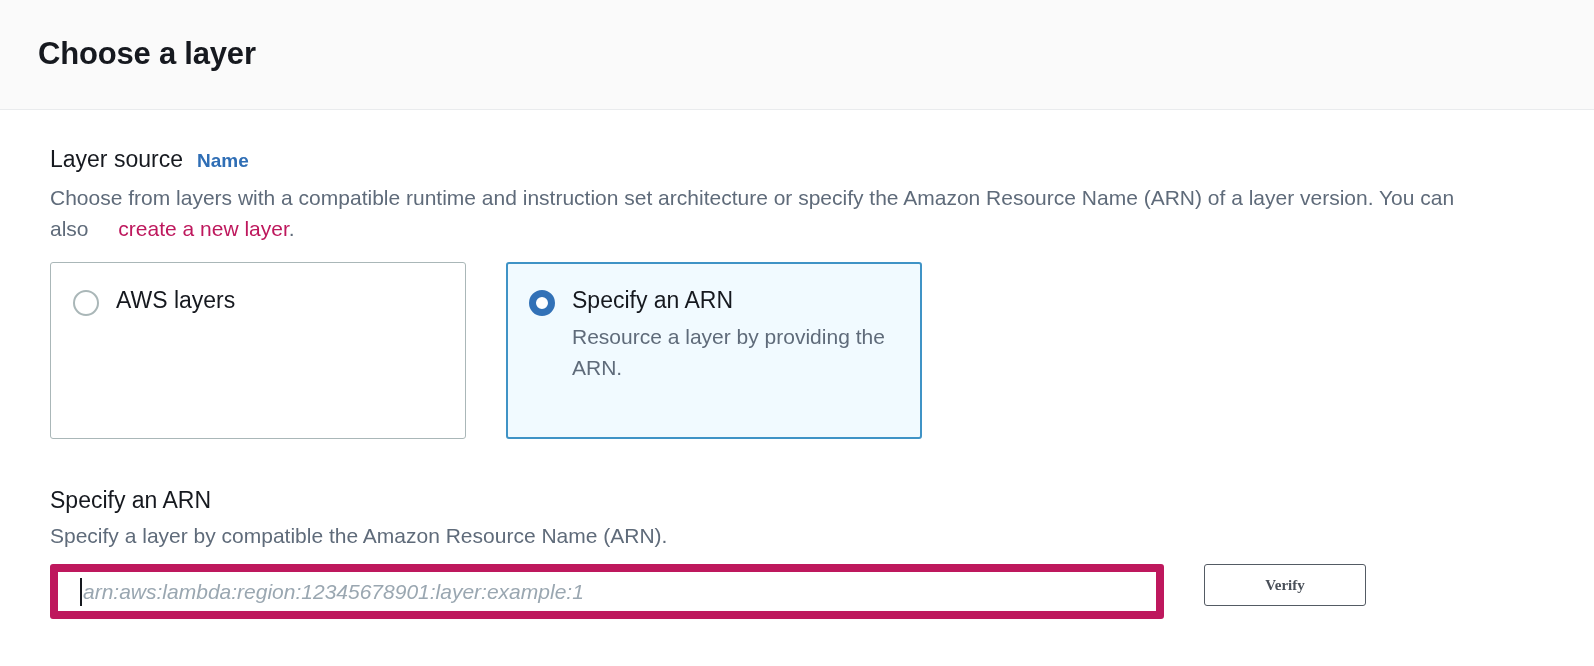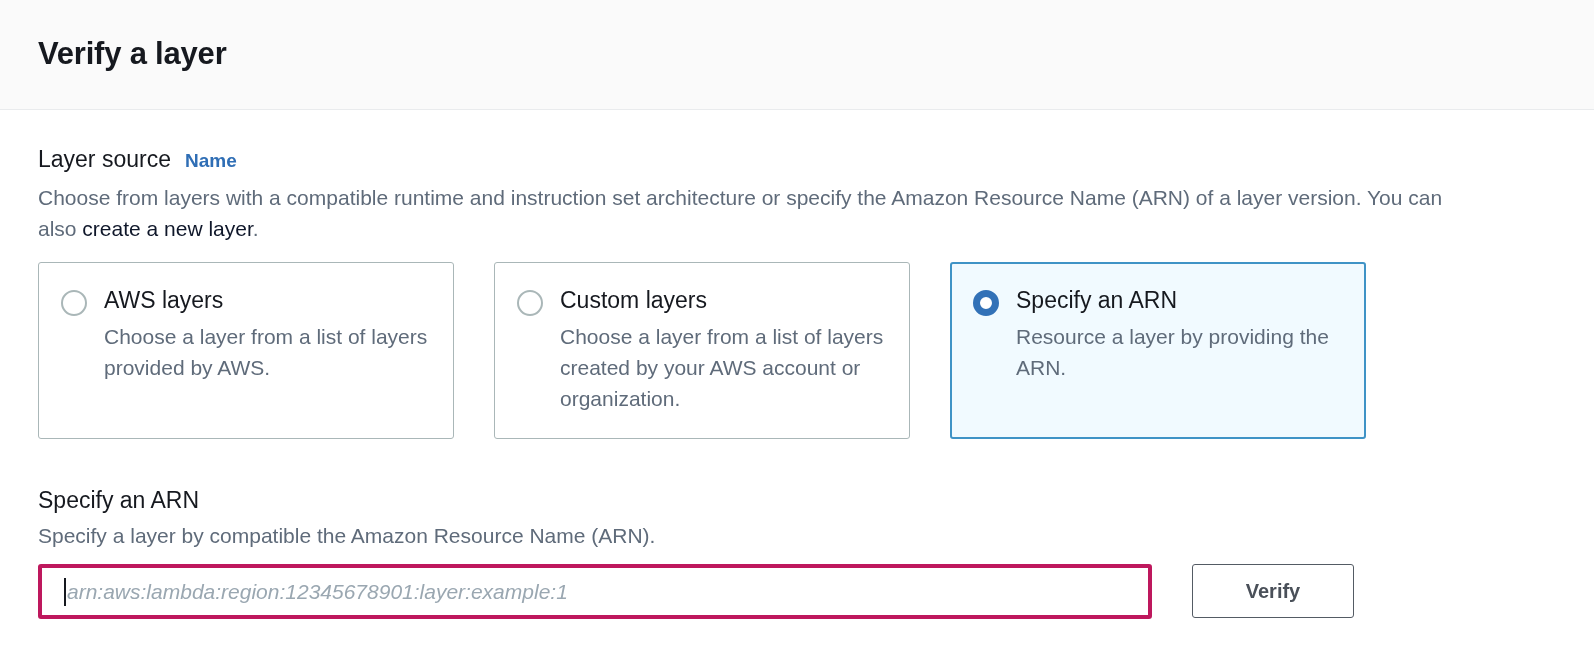--- a/index.html
+++ b/index.html
@@ -36,21 +36,21 @@
   .panel-title {
     font-size: 31px;
     font-weight: bold;
     color: #16191f;
     letter-spacing: -0.2px;
     line-height: 1.1;
   }
 
   
   .panel-body {
-    padding: 0 38px;
+    padding: 0 50px;
     box-sizing: border-box;
   }
 
   .field-label-row {
     display: flex;
     align-items: baseline;
     gap: 14px;
     margin-top: 36px;
   }
   .field-label {
@@ -66,22 +66,23 @@
   }
 
   .field-desc {
     margin-top: 8px;
     font-size: 21px;
     line-height: 31px;
     color: #5f6b7a;
     max-width: 1440px;
   }
   .inline-link {
-    color: #0f172a;
-    cursor: pointer;
+    color: #be185d;
+    cursor: pointer;
+    margin-left: 24px;
   }
 
   
   .card-row {
     display: flex;
     gap: 40px;
     margin-top: 18px;
   }
   .radio-card {
     width: 416px;
@@ -147,21 +148,21 @@
   .input-row {
     margin-top: 13px;
     display: flex;
     align-items: flex-start;
     gap: 40px;
   }
   .arn-input {
     width: 1114px;
     height: 55px;
     box-sizing: border-box;
-    border: 4px solid #be185d;
+    border: 8px solid #be185d;
     border-radius: 3px;
     background: #ffffff;
     padding: 0 14px 0 22px;
     font-family: "Liberation Sans", sans-serif;
     font-size: 21px;
     color: #16191f;
     outline: none;
     display: flex;
     align-items: center;
     position: relative;
@@ -175,72 +176,64 @@
   .placeholder-text {
     font-style: italic;
     font-size: 21px;
     color: #9aa7b1;
     white-space: nowrap;
     margin-left: 1px;
   }
 
   .verify-btn {
     width: 162px;
-    height: 54px;
+    height: 42px;
     box-sizing: border-box;
     border: 1px solid #545b64;
     border-radius: 3px;
     background: #ffffff;
     color: #4a5059;
-    font-family: Liberation Sans, sans-serif;
-    font-size: 20px;
+    font-family: Liberation Serif, serif;
+    font-size: 15px;
     font-weight: bold;
     cursor: pointer;
     display: flex;
     align-items: center;
     justify-content: center;
   }
 </style>
 </head>
 <body>
 
 <div class="panel">
 
   <div class="panel-header">
-    <div class="panel-title">Verify a layer</div>
+    <div class="panel-title">Choose a layer</div>
   </div>
 
   <div class="panel-body">
 
     <div class="field-label-row">
       <span class="field-label">Layer source</span>
       <span class="info-link">Name</span>
     </div>
 
     <div class="field-desc">
       <span>Choose from layers with a compatible runtime and instruction set architecture or specify the Amazon Resource Name (ARN) of a layer version. You can also </span><span class="inline-link">create a new layer</span><span>.</span>
     </div>
 
     <div class="card-row">
 
       <div class="radio-card">
         <span class="radio-outer"></span>
         <span class="card-text">
           <span class="card-title">AWS layers</span>
-          <span class="card-desc" style="display:block">Choose a layer from a list of layers provided by AWS.</span>
         </span>
       </div>
 
-      <div class="radio-card">
-        <span class="radio-outer"></span>
-        <span class="card-text">
-          <span class="card-title">Custom layers</span>
-          <span class="card-desc" style="display:block">Choose a layer from a list of layers created by your AWS account or organization.</span>
-        </span>
-      </div>
 
       <div class="radio-card selected">
         <span class="radio-outer"></span>
         <span class="card-text">
           <span class="card-title">Specify an ARN</span>
           <span class="card-desc" style="display:block">Resource a layer by providing the ARN.</span>
         </span>
       </div>
 
     </div>

